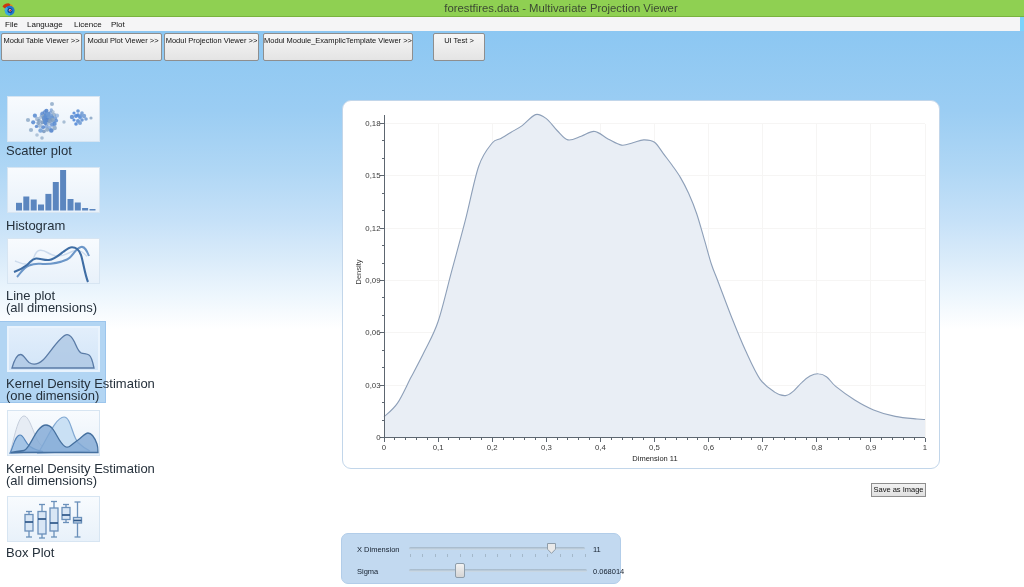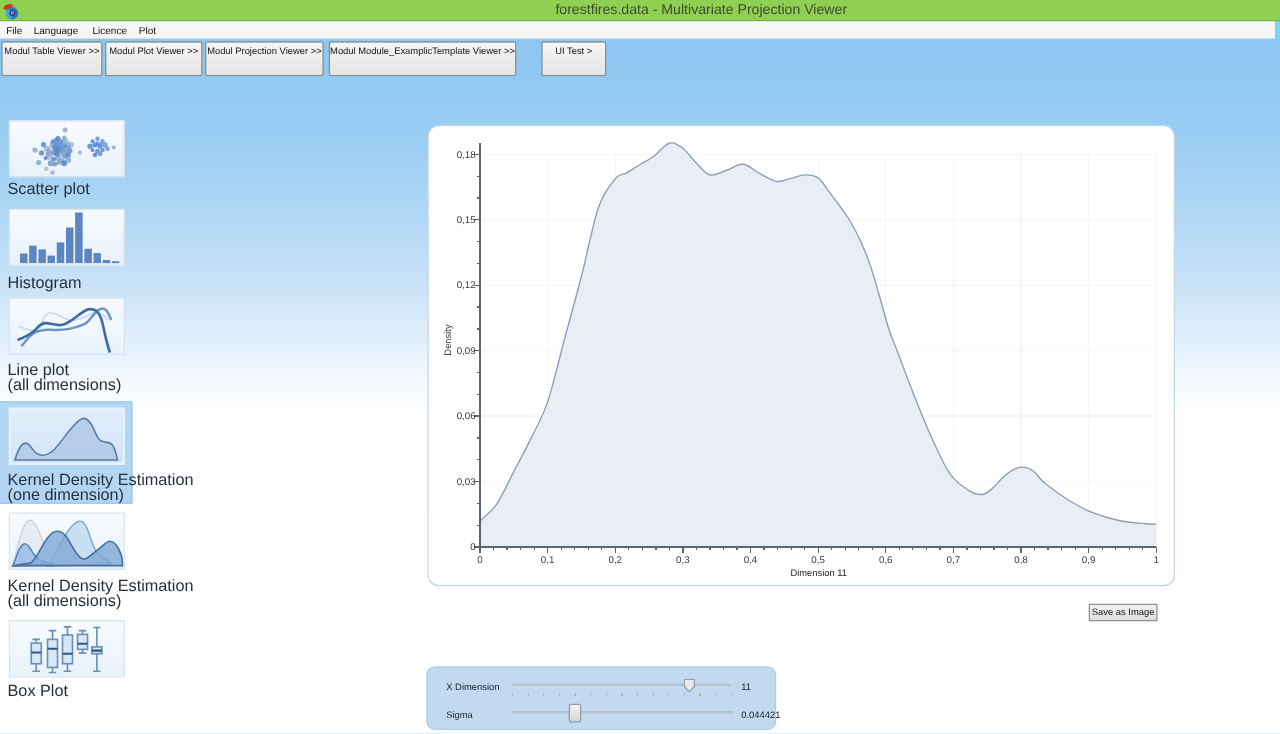--- a/index.html
+++ b/index.html
@@ -348,16 +348,16 @@
             <line x1="176" y1="0" x2="176" y2="3"></line>
         </g>
       </svg>
       <svg style="position:absolute;left:205px;top:9px" width="9" height="11" viewBox="0 0 9 11">
         <path d="M0.5,0.5 L8.5,0.5 L8.5,6.2 L4.5,10.4 L0.5,6.2 Z" fill="#e9e9e9" stroke="#8e9daa" stroke-width="1"></path>
       </svg>
       <span class="slval" style="left:251px;top:11px">11</span>
       <span class="sllabel" style="left:15px;top:33px">Sigma</span>
       <div class="track" style="left:67px;top:35px;width:178px;"></div>
       <div style="position:absolute;left:113px;top:29px;width:10px;height:15px;background:linear-gradient(#f2f2f2,#d5d5d5);border:1px solid #8e9daa;border-radius:2px;"></div>
-      <span class="slval" style="left:251px;top:33px">0.044421</span>
+      <span class="slval" style="left:251px;top:33px">0.068014</span>
     </div>
   </div>
 </div>
 
 </body></html>

